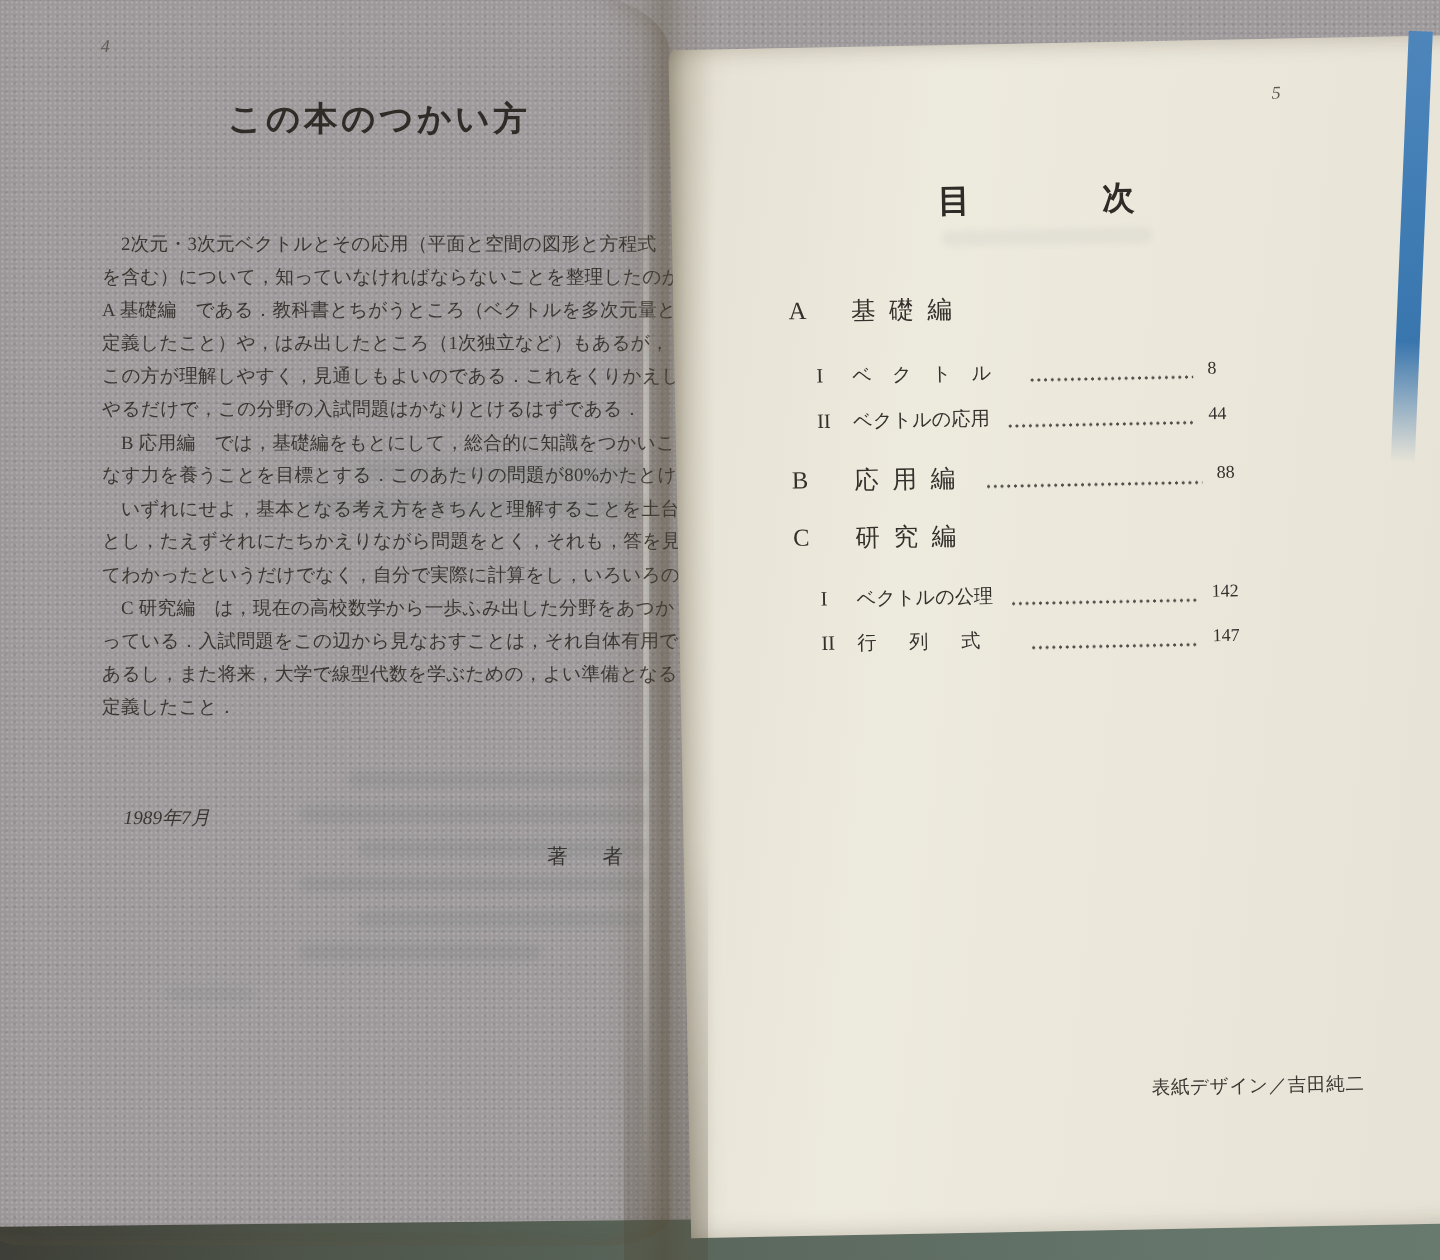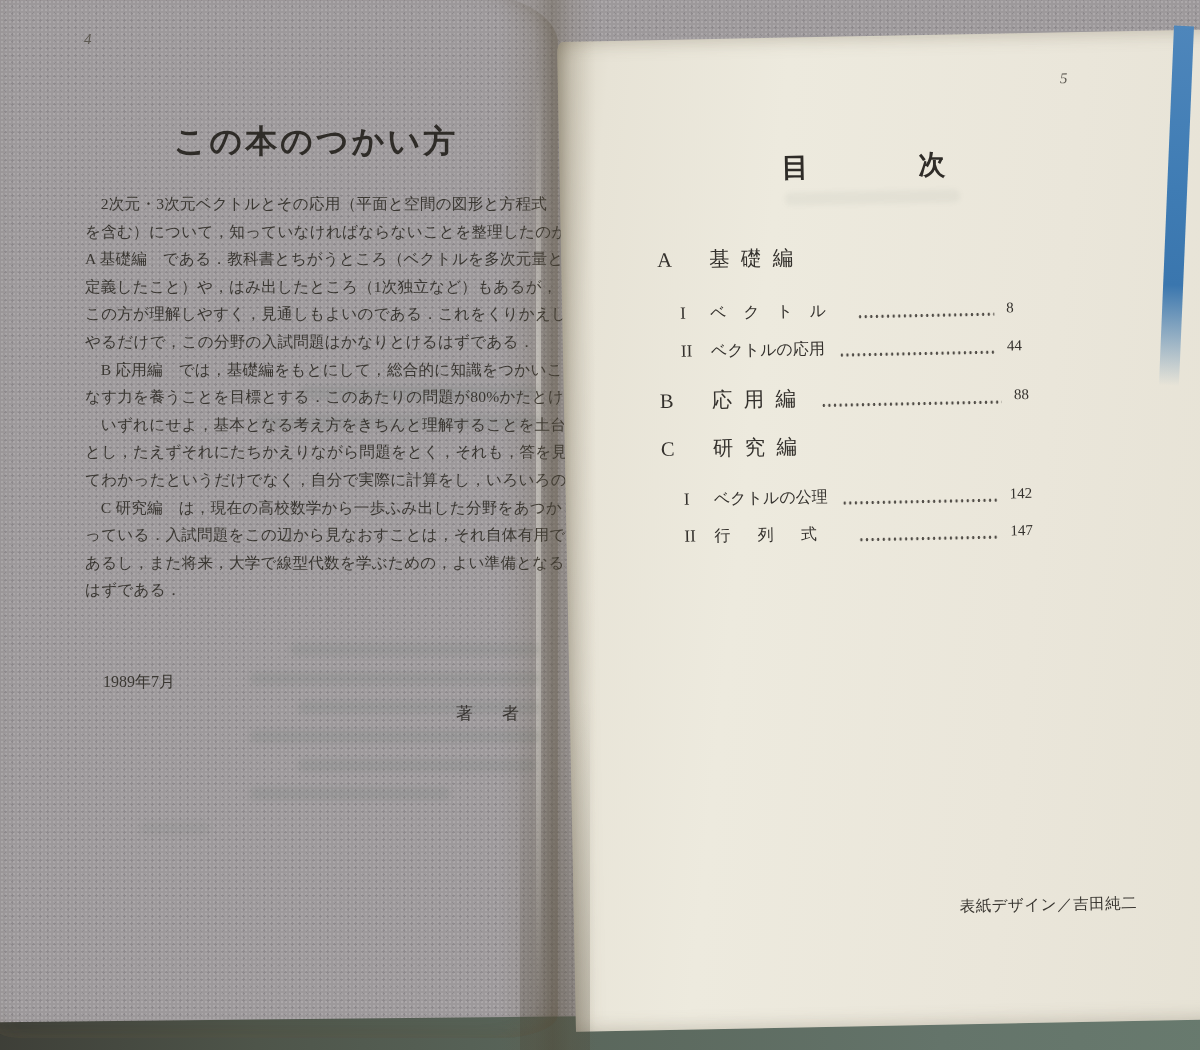--- a/index.html
+++ b/index.html
@@ -52,26 +52,26 @@
     background:linear-gradient(90deg,rgba(100,88,66,0) 0%,rgba(100,88,66,.16) 36%,rgba(86,76,56,.34) 55%,rgba(100,88,66,.14) 74%,rgba(100,88,66,0) 100%);}
   .gutter-deep{position:absolute;left:520px;top:700px;width:70px;height:350px;
     background:linear-gradient(180deg,rgba(70,62,46,0),rgba(70,62,46,.25));}
 
   
   .ghost{position:absolute;background:rgba(96,106,100,.13);filter:blur(2.5px);border-radius:6px;height:13px;}
 
   
   .lp-num{position:absolute;left:84px;top:31px;font-style:italic;font-size:15px;color:#5e5a53;}
   .lp-title{position:absolute;left:85px;top:80px;width:462px;text-align:center;
-    font-size:32px;font-weight:600;letter-spacing:3px;color:#2f2c28;margin-top:40px;}
+    font-size:28px;font-weight:600;letter-spacing:3px;color:#2f2c28;}
   .lp-body{position:absolute;left:85px;top:190px;width:462px;color:#3a3732;}
   .bline{font-size:15.6px;line-height:27.6px;height:27.6px;white-space:nowrap;
     text-align:justify;text-align-last:justify;letter-spacing:.2px;}
   .bline.end{text-align-last:left;white-space:normal;}
-  .lp-date{position:absolute;left:103px;top:672px;font-size:16px;color:#3a3732;}
+  .lp-date{position:absolute;left:103px;top:672px;font-size:16px;color:#3a3732;font-style:italic;}
   .lp-author{position:absolute;left:85px;top:702px;width:440px;text-align:right;
     font-size:17px;letter-spacing:6px;color:#363330;}
 
   
   .rp-num{position:absolute;left:502px;top:38px;font-style:italic;font-size:15px;color:#5e5a53;}
   .rp-title{position:absolute;left:222px;top:112px;font-size:27px;font-weight:600;color:#2f2c28;}
   .rp-title .gap{display:inline-block;width:110px;}
   .toc-row{position:absolute;display:flex;align-items:center;color:#34312d;}
   .toc-row.section{left:96px;width:400px;height:30px;font-size:20.5px;}
   .toc-row.item{left:118px;width:372px;height:26px;font-size:16px;}
@@ -119,21 +119,21 @@
     <div class="bline">この方が理解しやすく，見通しもよいのである．これをくりかえし</div>
     <div class="bline end">やるだけで，この分野の入試問題はかなりとけるはずである．</div>
     <div class="bline">　B 応用編　では，基礎編をもとにして，総合的に知識をつかいこ</div>
     <div class="bline">なす力を養うことを目標とする．このあたりの問題が80%かたとけ</div>
     <div class="bline">　いずれにせよ，基本となる考え方をきちんと理解することを土台</div>
     <div class="bline">とし，たえずそれにたちかえりながら問題をとく，それも，答を見</div>
     <div class="bline">てわかったというだけでなく，自分で実際に計算をし，いろいろの</div>
     <div class="bline">　C 研究編　は，現在の高校数学から一歩ふみ出した分野をあつか</div>
     <div class="bline">っている．入試問題をこの辺から見なおすことは，それ自体有用で</div>
     <div class="bline">あるし，また将来，大学で線型代数を学ぶための，よい準備となる</div>
-    <div class="bline end">はずである．</div>
+    <div class="bline end">定義したこと．</div>
   </div>
   <div class="lp-date">1989年7月</div>
   <div class="lp-author">著　者</div>
 
   <div class="right-page">
     <div class="rp-num">5</div>
     <div class="rp-title"><span>目</span><span class="gap"></span><span>次</span></div>
 
     <div class="ghost" style="left:225px;top:155px;width:175px;opacity:.5"></div>
 

